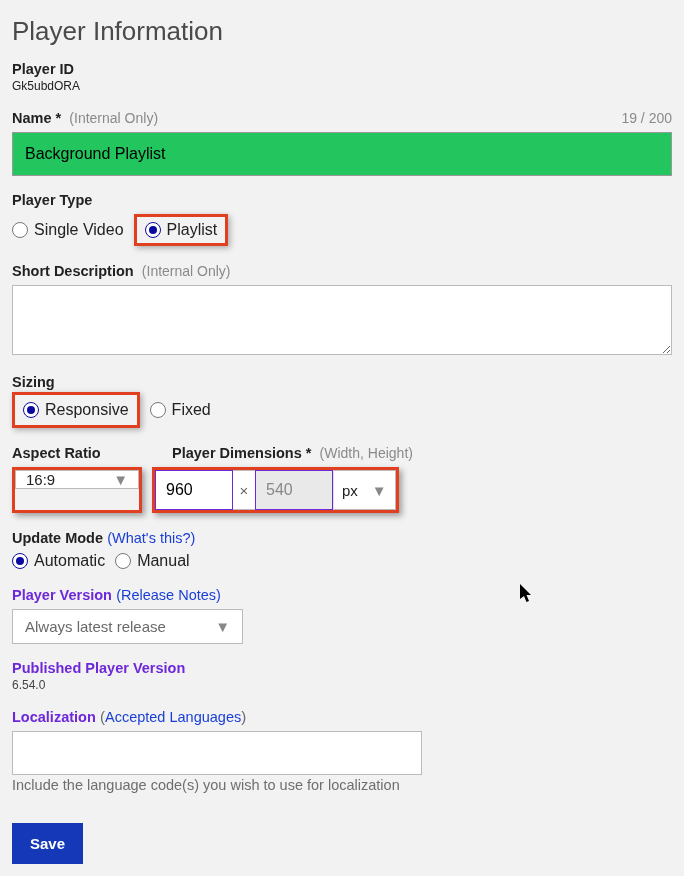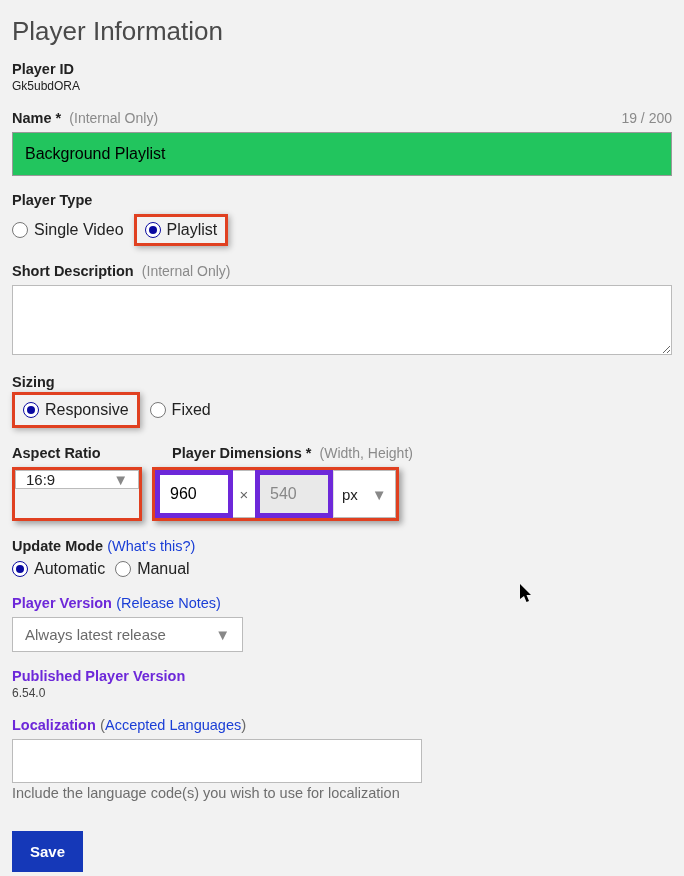--- a/index.html
+++ b/index.html
@@ -133,21 +133,21 @@
     display: flex;
     gap: 10px;
     margin-top: 6px;
   }
   .dim-group {
     display: flex;
     align-items: stretch;
   }
   .dim-input {
     width: 78px;
-    border: 5px solid #6d28d9;
+    border: 1px solid #6d28d9;
     background: #fff;
     padding: 10px 10px;
     font-size: 16px;
     text-align: left;
   }
   .dim-input.disabled {
     background: #e9e9e9;
     color: #888;
   }
   .dim-x {

